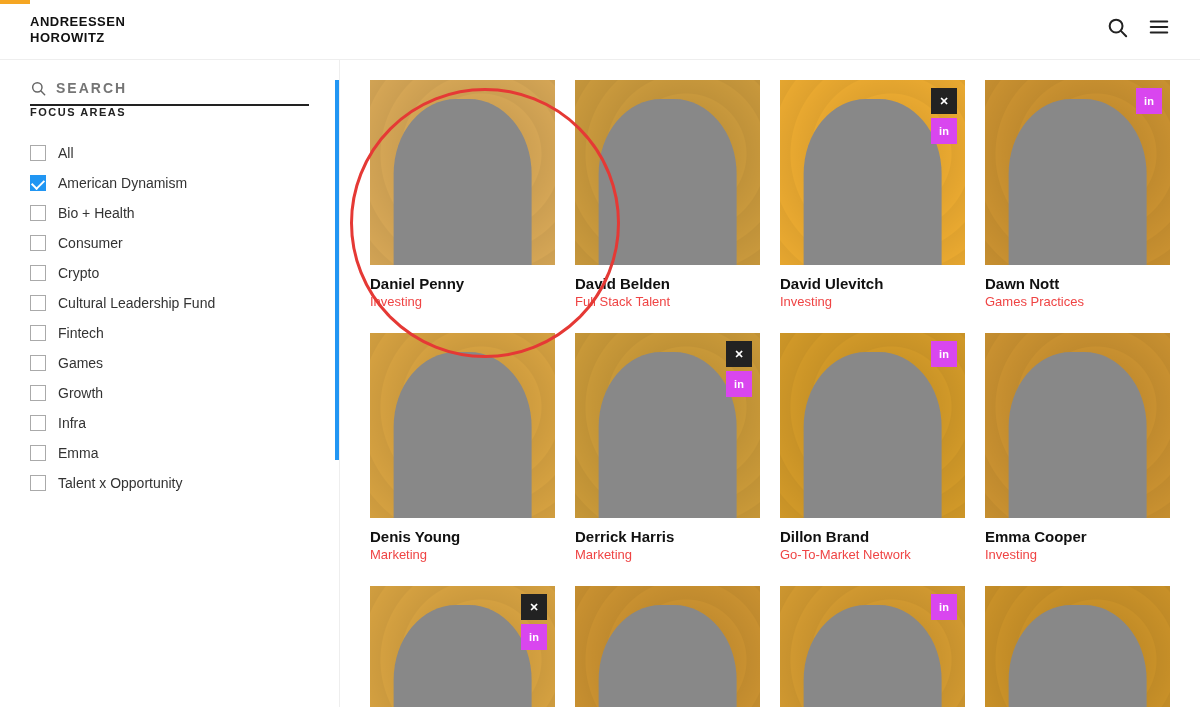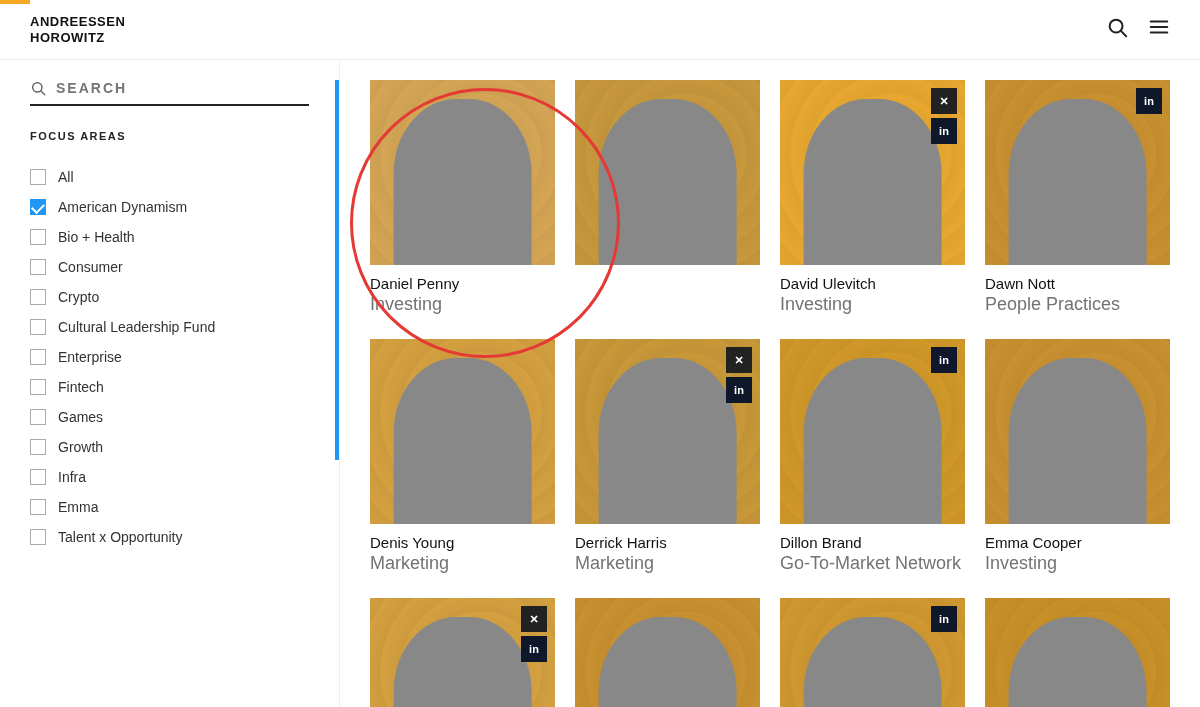--- a/index.html
+++ b/index.html
@@ -44,21 +44,20 @@
       padding: 20px 30px;
       overflow-y: auto;
       position: relative;
     }
     .search-bar {
       display: flex;
       align-items: center;
       gap: 10px;
       border-bottom: 2px solid #222;
       padding-bottom: 8px;
-      margin-bottom: 24px;
     }
     .search-bar input {
       border: none;
       outline: none;
       font-size: 14px;
       letter-spacing: 2px;
       font-weight: 600;
       color: #888;
       width: 100%;
       text-transform: uppercase;
@@ -195,32 +194,32 @@
       height: 26px;
       display: flex;
       align-items: center;
       justify-content: center;
       font-size: 11px;
       font-weight: 700;
       color: #fff;
       cursor: pointer;
     }
     .social-badge.twitter { background: #222; }
-    .social-badge.linkedin { background: #0f172a; }
+    .social-badge.linkedin { background: #d946ef; }
 
     .person-info { padding: 10px 0 4px 0; }
     .person-name {
       font-size: 15px;
-      font-weight: 400;
+      font-weight: 700;
       color: #111;
       margin-bottom: 2px;
     }
     .person-role {
-      font-size: 18px;
-      color: #737373;
+      font-size: 13px;
+      color: #ef4444;
     }
 
     
     .red-circle-overlay {
       position: absolute;
       top: 28px;
       left: 10px;
       width: 270px;
       height: 270px;
       border: 3px solid #e53935;
@@ -315,24 +314,20 @@
         <div class="filter-item">
           <input type="checkbox" style="">
           <span>Crypto</span>
         </div>
         <div class="filter-item">
           <input type="checkbox" style="">
           <span>Cultural Leadership Fund</span>
         </div>
         <div class="filter-item">
           <input type="checkbox" style="">
-          <span>Enterprise</span>
-        </div>
-        <div class="filter-item">
-          <input type="checkbox" style="">
           <span>Fintech</span>
         </div>
         <div class="filter-item">
           <input type="checkbox" style="">
           <span>Games</span>
         </div>
         <div class="filter-item">
           <input type="checkbox" style="">
           <span>Growth</span>
         </div>
@@ -369,20 +364,24 @@
             <div class="person-role">Investing</div>
           </div>
         </div>
         <div class="person-card">
           <div class="person-photo-wrapper">
             <div class="person-photo-bg photo-david-b"></div>
             <div class="person-photo-inner">
               <div class="person-head"></div>
               <div class="person-silhouette"></div>
             </div>
+          </div>
+          <div class="person-info">
+            <div class="person-name">David Belden</div>
+            <div class="person-role">Full Stack Talent</div>
           </div>
         </div>
         <div class="person-card">
           <div class="person-photo-wrapper">
             <div class="person-photo-bg photo-david-u"></div>
             <div class="person-photo-inner">
               <div class="person-head"></div>
               <div class="person-silhouette"></div>
               <div class="social-badges">
                 <div class="social-badge twitter">✕</div>
@@ -401,21 +400,21 @@
             <div class="person-photo-inner">
               <div class="person-head"></div>
               <div class="person-silhouette"></div>
               <div class="social-badges">
                 <div class="social-badge linkedin">in</div>
               </div>
             </div>
           </div>
           <div class="person-info">
             <div class="person-name">Dawn Nott</div>
-            <div class="person-role">People Practices</div>
+            <div class="person-role">Games Practices</div>
           </div>
         </div>
         <div class="person-card">
           <div class="person-photo-wrapper">
             <div class="person-photo-bg photo-denis"></div>
             <div class="person-photo-inner">
               <div class="person-head"></div>
               <div class="person-silhouette"></div>
             </div>
           </div>

